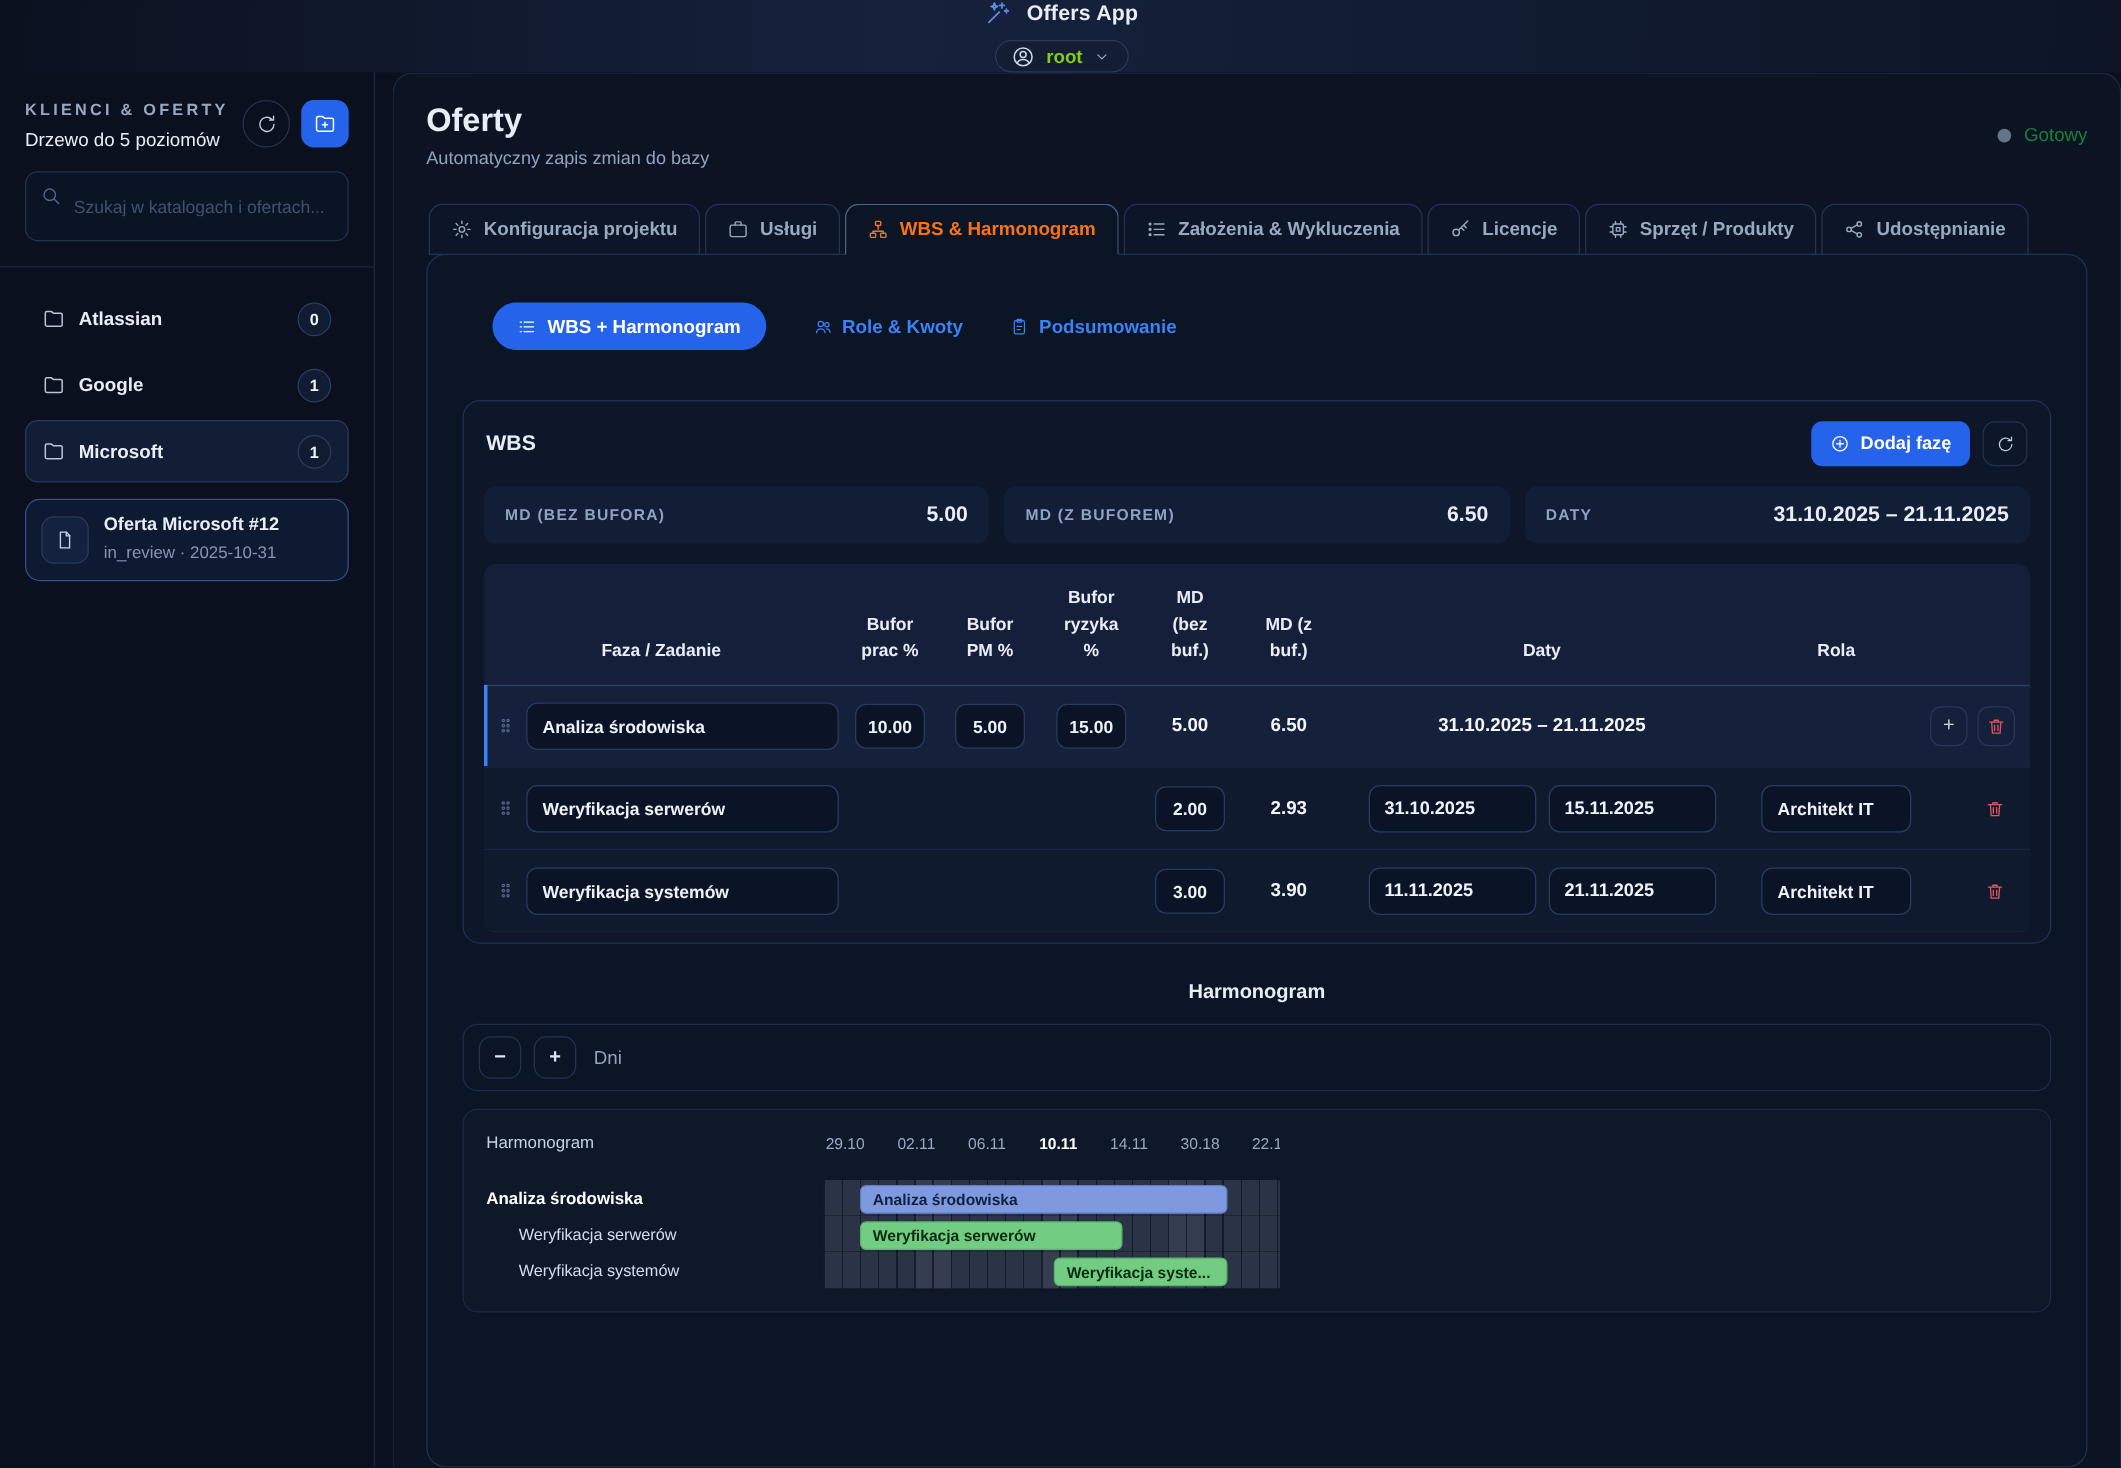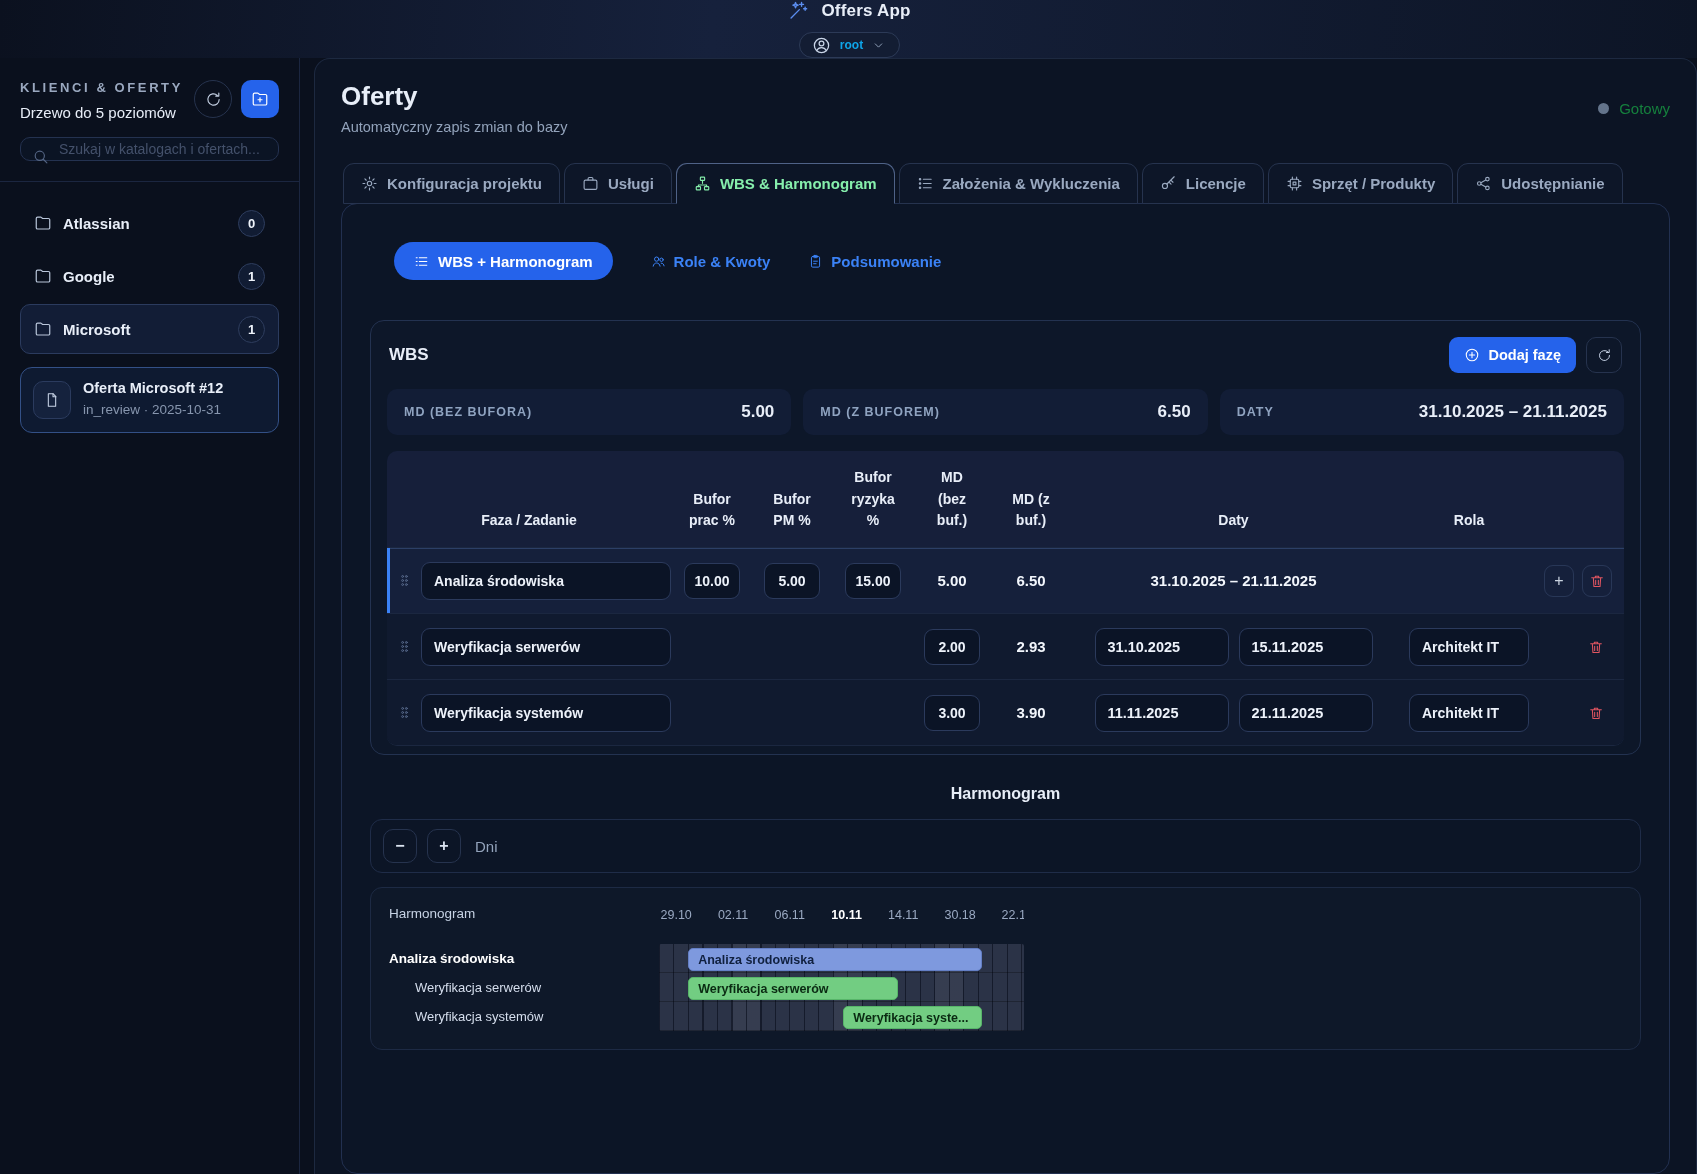--- a/index.html
+++ b/index.html
@@ -26,40 +26,40 @@
     padding:0 30px 0 32px;
     background:linear-gradient(95deg,#0b111f 0%,#16213c 42%,#0d1526 100%);
     flex-direction:column;
   }
   .brand { display:flex; align-items:center; gap:12px; }
   .brand .icon { width:21px; height:21px; color:#5b8def; }
   .brand-title { font-size:17px; font-weight:700; letter-spacing:.2px; }
   .user-pill {
     display:flex; align-items:center; gap:9px; height:26px; padding:0 14px 0 12px;
     border:1px solid #2c3a57; border-radius:999px; background:#131d33;
-    color:#0ea5e9; font-size:12px; font-weight:600; cursor:pointer;
+    color:#84cc16; font-size:15px; font-weight:600; cursor:pointer;
   }
   .user-pill .icon.u { width:19px; height:19px; color:#c9d5e8; }
   .user-pill .icon.c { width:13px; height:13px; color:#9fb0c8; }
 
   
   .layout { display:flex; height:1116px; }
   .sidebar { width:300px; flex:0 0 300px; background:#0a101d; border-right:1px solid #1b2640; padding:22px 20px 0; }
   .side-top { display:flex; justify-content:space-between; align-items:flex-start; }
   .side-section { font-size:13px; font-weight:700; letter-spacing:2.6px; color:#9aa8bf; }
   .side-sub { margin-top:9px; font-size:15px; color:#e8eef8; }
   .side-actions { display:flex; gap:9px; }
   .round-btn { width:38px; height:38px; border-radius:50%; border:1px solid #26334e; background:transparent; color:#c3cfe2; display:grid; place-items:center; cursor:pointer; }
   .round-btn .icon { width:17px; height:17px; }
   .blue-sq-btn { width:38px; height:38px; border-radius:10px; border:none; background:var(--accent); color:#fff; display:grid; place-items:center; cursor:pointer; }
   .blue-sq-btn .icon { width:18px; height:18px; }
   .search-wrap { position:relative; margin-top:16px; }
   .search-wrap .icon { position:absolute; left:12px; top:11px; width:17px; height:17px; color:#556685; }
   .search-input {
-    width:100%; height:24px; border-radius:10px; background:#0b1424; border:1px solid #243250;
+    width:100%; height:56px; border-radius:10px; background:#0b1424; border:1px solid #243250;
     color:#dbe4f0; padding:0 12px 0 38px; font-size:14px; font-family:inherit; outline:none;
   }
   .search-input::placeholder { color:#44516b; }
   .side-divider { margin:20px -20px 0; border-top:1px solid #1b2640; }
   .tree { margin-top:16px; display:flex; flex-direction:column; gap:3px; }
   .folder-item {
     height:50px; display:flex; align-items:center; gap:11px; padding:0 13px;
     border:1px solid transparent; border-radius:10px; cursor:pointer;
   }
   .folder-item.selected { background:#121d36; border-color:#2b3b5e; }
@@ -91,21 +91,21 @@
   .status { display:flex; align-items:center; gap:10px; font-size:15px; color:#15803d; }
   .status-dot { width:11px; height:11px; border-radius:50%; background:#64748b; }
 
   .tabs { display:flex; gap:4px; margin-top:28px; padding-left:2px; position:relative; z-index:2; }
   .tab {
     display:flex; align-items:center; gap:9px; height:41px; padding:16px 17px;
     border:1px solid var(--border2); border-radius:11px 11px 0 0; background:#0d1628;
     color:#9aa9c0; font-size:15px; font-weight:600; cursor:pointer; margin-bottom:-1px;
   }
   .tab .icon { width:17px; height:17px; }
-  .tab.active { border-color:#4f6287; border-bottom-color:#0c1526; background:#0c1526; color:#86efac; }
+  .tab.active { border-color:#4f6287; border-bottom-color:#0c1526; background:#0c1526; color:#f97316; }
 
   .panel {
     border:1px solid var(--border); border-radius:16px; background:#0c1526;
     flex:1; padding:26px 28px 28px; display:flex; flex-direction:column; min-height:0;
   }
   .subtabs { display:flex; align-items:center; gap:38px; margin:12px 0 0 24px; }
   .subtab-pill {
     display:flex; align-items:center; gap:9px; height:38px; padding:0 20px; border:none;
     border-radius:19px; background:var(--accent); color:#fff; font-size:15px; font-weight:600; cursor:pointer; font-family:inherit;
   }

